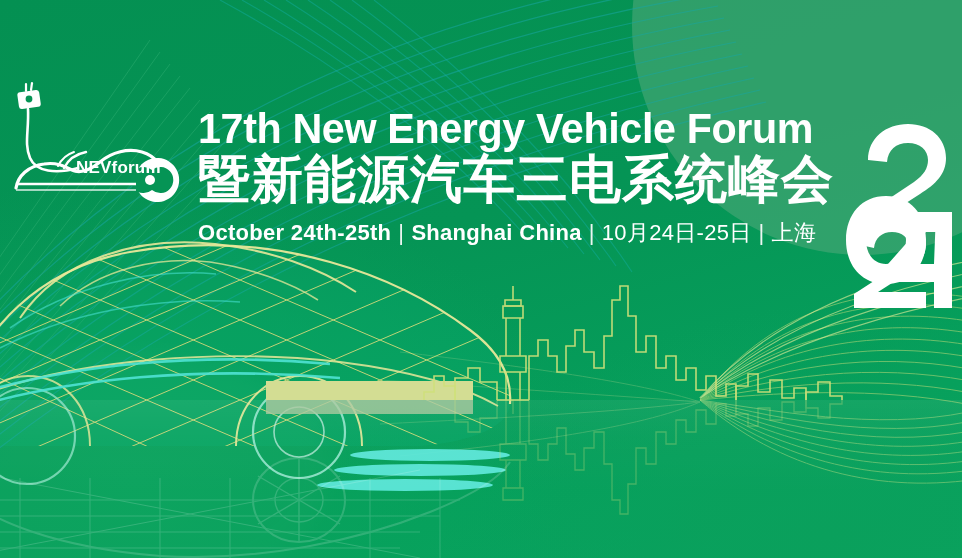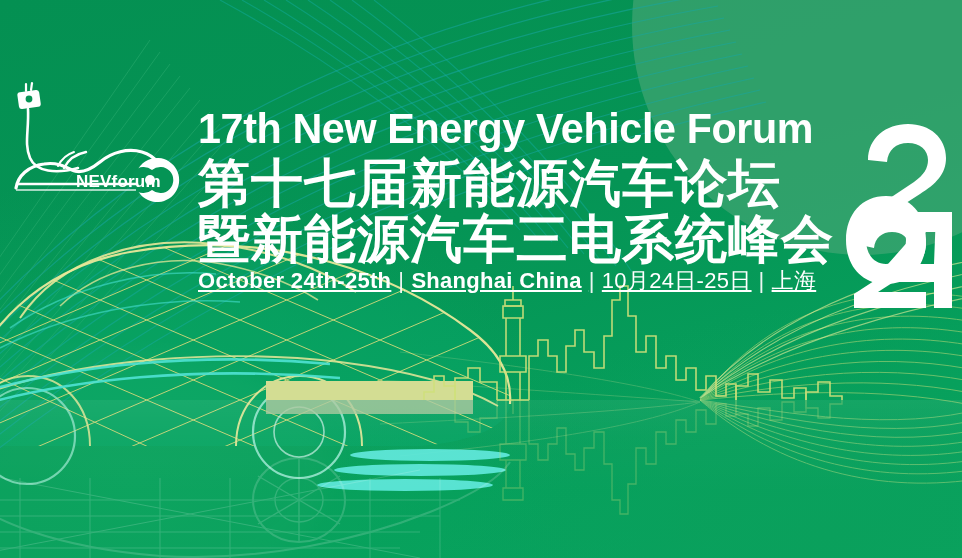--- a/index.html
+++ b/index.html
@@ -49,21 +49,21 @@
   .waterline {
     position:absolute; left:0; top:400px; width:962px; height:158px;
     background:linear-gradient(180deg, rgba(255,255,255,.055) 0%, rgba(255,255,255,.018) 24%, rgba(255,255,255,0) 60%);
     pointer-events:none;
   }
 
   
   .logo { position:absolute; left:8px; top:78px; width:180px; height:130px; }
   .logo svg { display:block; }
   .logo-text {
-    position:absolute; left:68px; top:94px;
+    position:absolute; left:68px; top:80px;
     color:#ffffff; font-size:17px; letter-spacing:.2px;
     font-weight:700; white-space:nowrap;
   }
   .logo-text .lt-nev { font-weight:700; }
   .logo-text .lt-forum { font-weight:700; }
 
   
   .titles {
     position:absolute; left:198px; top:104px; width:640px;
   }
@@ -77,26 +77,25 @@
   .t-cn1, .t-cn2 {
     color:#ffffff; font-weight:700;
     font-family:"Liberation Sans","DejaVu Sans",sans-serif;
     font-size:52px; line-height:58px;
     letter-spacing:1px; white-space:nowrap;
   }
   .t-cn1 { margin-top:2px; }
   .t-cn2 { margin-top:-2px; }
 
   .t-sub {
-    margin-top:0;
+    margin-top:12px;
     color:#ffffff; white-space:nowrap;
     font-family:"Liberation Sans Narrow","Liberation Sans",sans-serif;
     font-weight:700; font-size:22px; line-height:26px;
     letter-spacing:.3px;
-    text-decoration:underline;
   }
   .t-sub .sep { font-weight:400; opacity:.92; padding:0 7px; }
   .t-sub .cn { font-family:"Liberation Sans","DejaVu Sans",sans-serif; font-weight:400; }
 
   
   .year {
     position:absolute; left:842px; top:108px;
     width:120px; height:200px;
   }
   .year svg { display:block; }
@@ -399,21 +398,20 @@
       <path d="M8,106 L128,106" stroke="#ffffff" stroke-width="2.6"></path>
       <path d="M8,112 L128,112" stroke="#ffffff" stroke-width="1.4" opacity="0.85"></path>
     </svg>
     <div class="logo-text">
       <span class="lt-nev">NEV</span><span class="lt-forum">forum</span>
     </div>
   </div>
 
   <div class="titles">
     <div class="t-en">17th New Energy Vehicle Forum</div>
-    <div class="t-cn1">第十七届新能源汽车论坛</div>
     <div class="t-cn2">暨新能源汽车三电系统峰会</div>
     <div class="t-sub">
       <span>October 24th-25th</span><span class="sep">|</span><span>Shanghai China</span><span class="sep">|</span><span class="cn">10月24日-25日</span><span class="sep">|</span><span class="cn">上海</span>
     </div>
   </div>
 
   <div class="year">
     <svg width="120" height="200" viewBox="0 0 120 200">
 
       <g fill="#ffffff">

